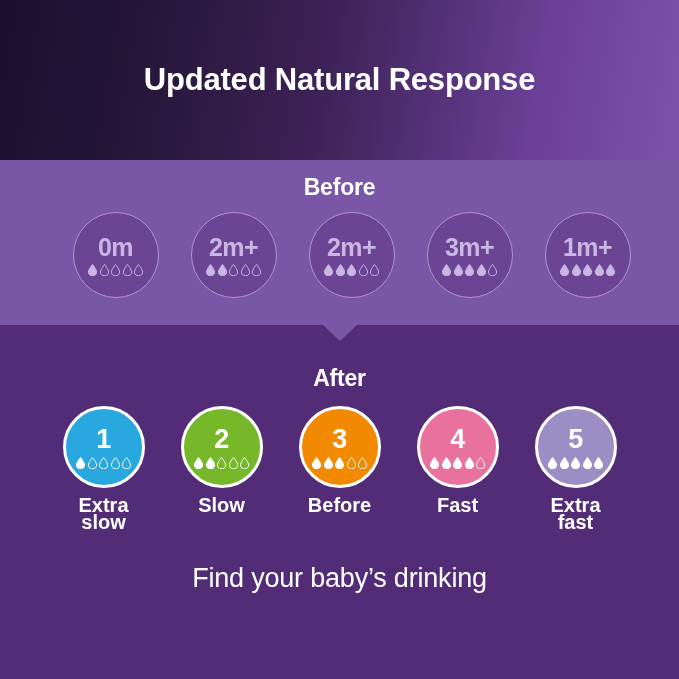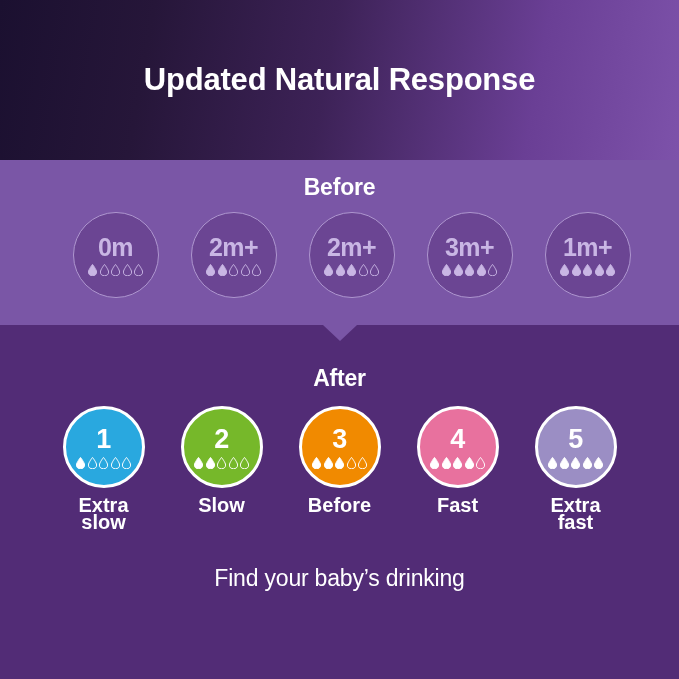--- a/index.html
+++ b/index.html
@@ -90,21 +90,21 @@
     line-height:27px; letter-spacing:-0.5px;
   }
   .after-label {
     color:#ffffff; font-weight:bold; font-size:20px;
     line-height:17px; text-align:center; margin-top:9px;
     white-space:pre-line;
   }
 
   .tagline {
     margin-top:31px; text-align:center;
-    color:#ffffff; font-size:23px; line-height:32px;
+    color:#ffffff; font-size:27px; line-height:32px;
     letter-spacing:-0.2px;
   }
   .tagline div { white-space:nowrap; }
 </style>
 </head>
 <body>
 
 <div class="header">
   <div class="header-line">Updated Natural Response</div>
 </div>

